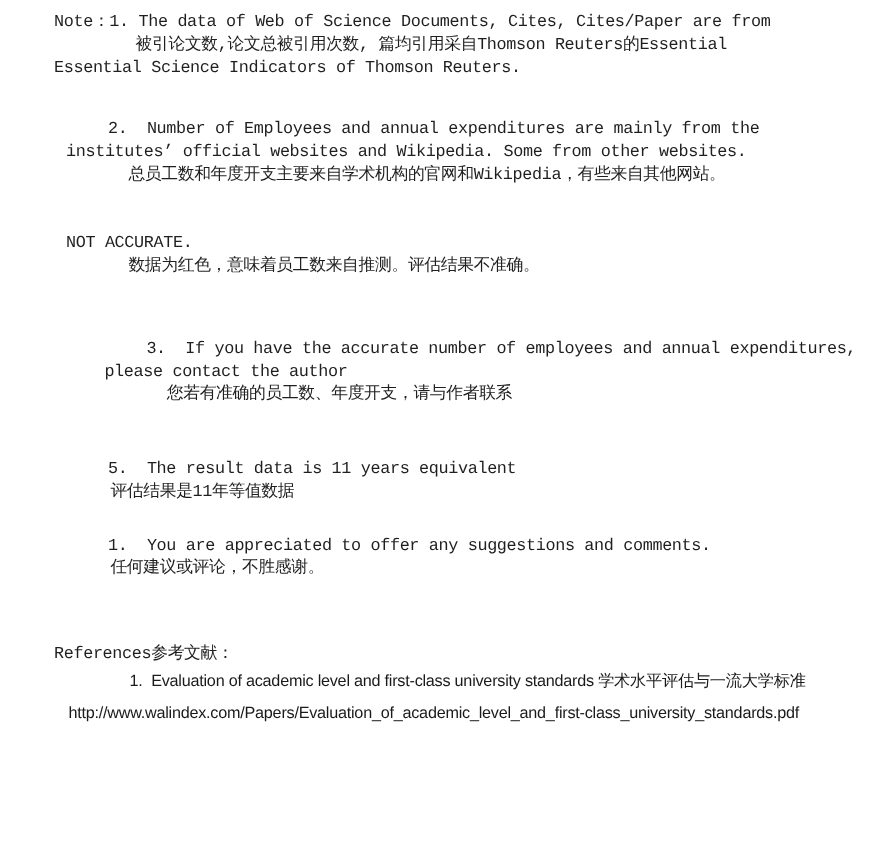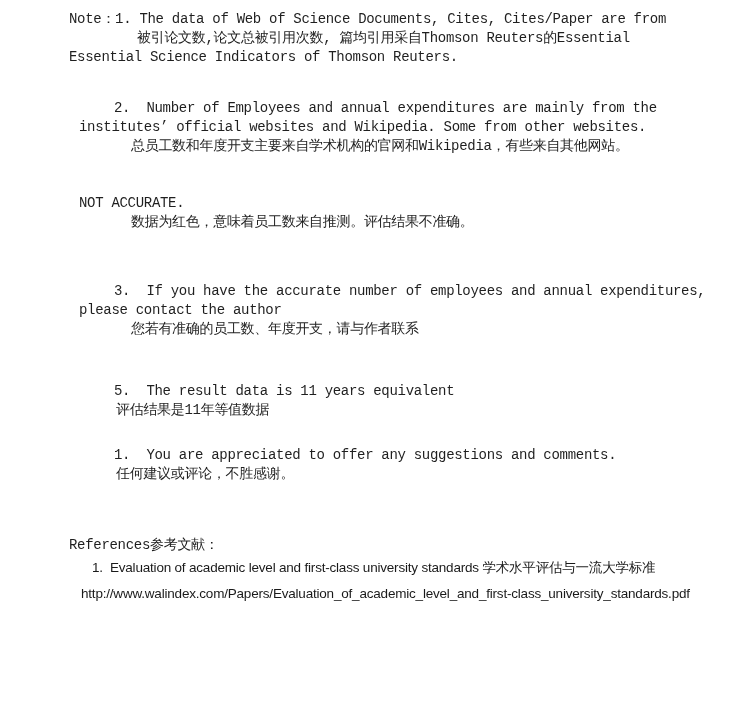--- a/index.html
+++ b/index.html
@@ -15,51 +15,50 @@
   .doc {
     position: relative;
     width: 742px;
     height: 717px;
     background: #ffffff;
     color: #1f1f1f;
     font-family: "Liberation Mono", "DejaVu Sans Mono", monospace;
     font-size: 14px;
     padding-top: 10px;
     box-sizing: border-box;
-    padding-left: 24px;
   }
   .ln {
     white-space: pre;
     line-height: 19px;
     letter-spacing: -0.3px;
   }
   
   .m45  { margin-left: 45px;  }   
   .m55  { margin-left: 55px;  }   
   .m90  { margin-left: 90px;  }   
   .m92  { margin-left: 92px;  }   
   .m107 { margin-left: 107px; }   
   .m113 { margin-left: 113px; }   
 
   .block-2 { margin-top: 32px; }
   .block-3 { margin-top: 38px; }
-  .block-4 { margin-top: 50px; }
+  .block-4 { margin-top: 50px; margin-left: 32px; }
   .block-5 { margin-top: 43px; }
   .block-6 { margin-top: 26px; }
   .refs    { margin-top: 52px; }
 
   .ref-ln {
     font-family: "Liberation Sans", sans-serif;
     font-size: 13.5px;
     line-height: 26px;
     letter-spacing: -0.2px;
     white-space: pre;
     color: #1a1a1a;
   }
-  .ref-item { margin-left: 68px; }
+  .ref-item { margin-left: 108px; }
   .ref-url  { margin-left: 57px; }
 </style>
 </head>
 <body>
 
 <div class="doc">
 
   <section class="block-1">
     <div class="ln m45">Note：1. The data of Web of Science Documents, Cites, Cites/Paper are from</div>
     <div class="ln m113">被引论文数,论文总被引用次数, 篇均引用采自Thomson Reuters的Essential</div>

